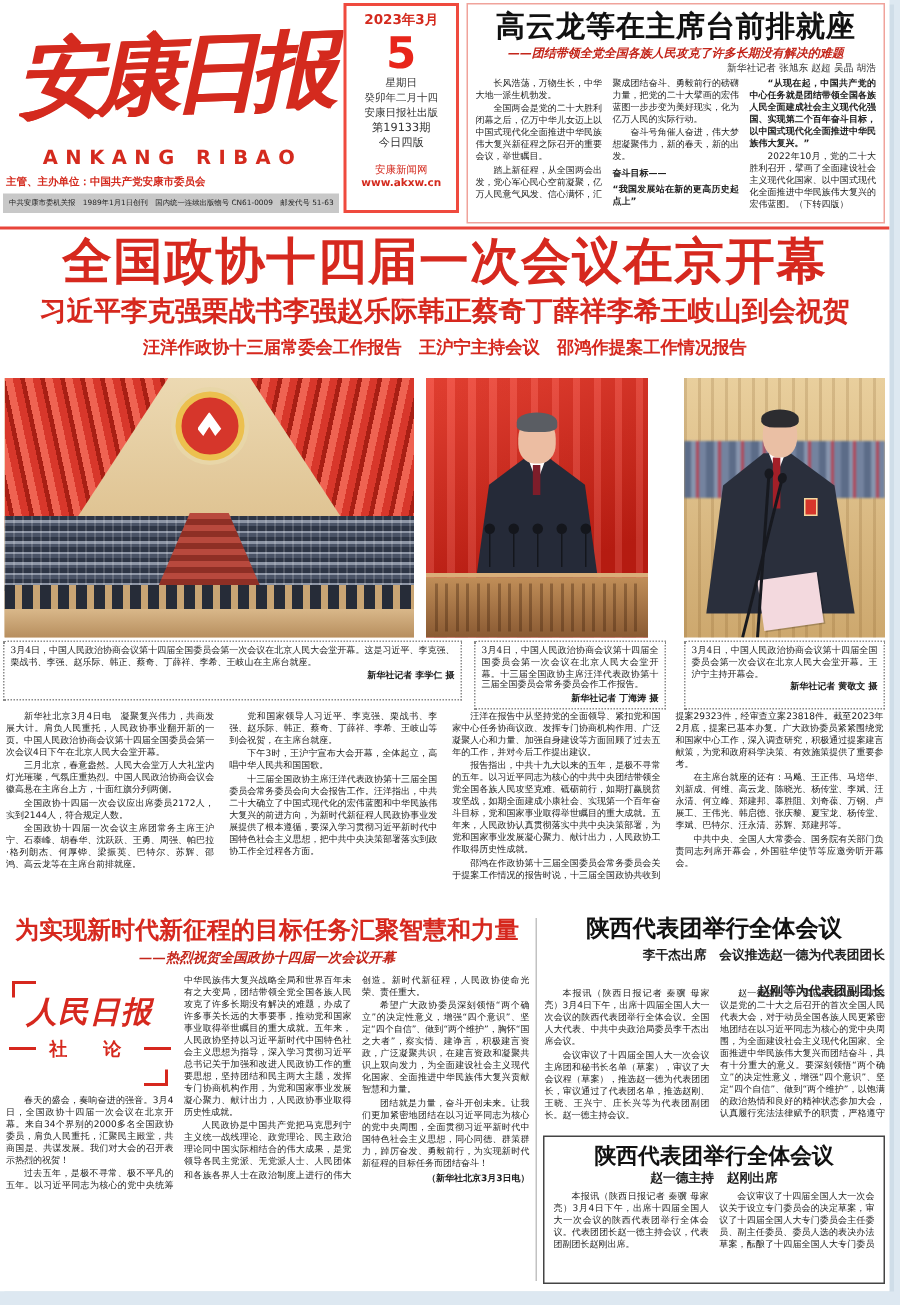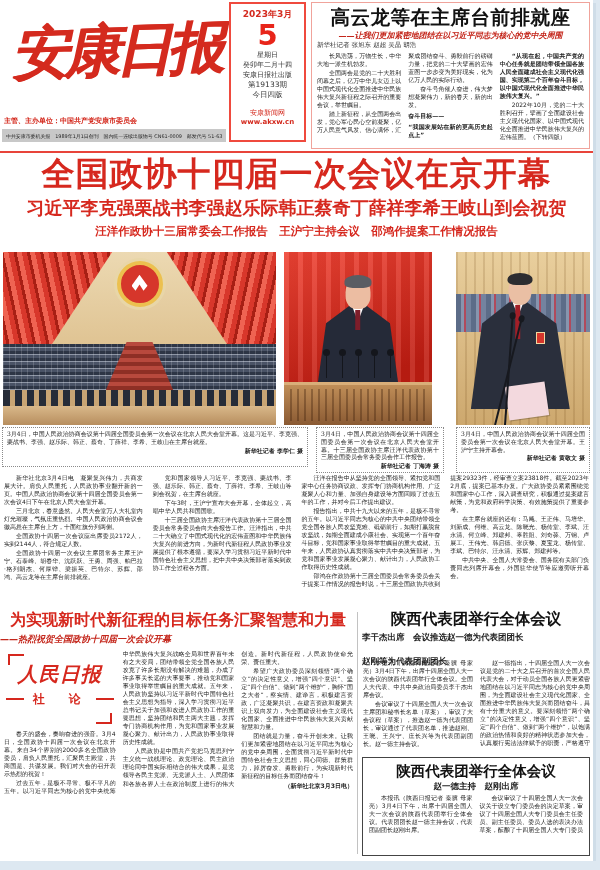--- a/index.html
+++ b/index.html
@@ -28,21 +28,21 @@
   .db-line{font-size:7px;line-height:10px;color:#333;}
   .db-issue{font-size:7.5px;line-height:10px;color:#333;font-weight:normal;}
   .db-site{margin-top:9px;font-size:7px;line-height:9px;color:#d42a1e;}
   .db-url{font-size:7px;line-height:9px;color:#d42a1e;font-weight:bold;}
   
   .toparticle{position:absolute;left:311px;top:2px;width:279px;height:147px;border:1px solid #f0a39b;
     padding:3px 5px;overflow:hidden;}
   .ta-title{font-size:19.5px;font-weight:bold;color:#111;text-align:center;line-height:23px;letter-spacing:.5px;}
   .ta-sub{font-family:"DejaVu Serif","Liberation Serif",serif;font-style:italic;color:#c4261b;
     font-size:8px;font-weight:bold;text-align:center;line-height:12px;}
-  .ta-byline{font-size:6.5px;color:#333;text-align:left;line-height:9px;margin-bottom:2px;}
+  .ta-byline{font-size:6.5px;color:#333;text-align:right;line-height:9px;margin-bottom:2px;}
   .ta-body{columns:3;column-gap:7px;height:92px;overflow:hidden;font-size:6px;line-height:1.34;
     text-align:justify;color:#222;}
   .ta-body p{margin:0 0 1px;text-indent:2em;}
   .ta-body p.q{font-weight:bold;text-indent:0;margin-top:3px;}
   .ta-body p.q2{font-weight:bold;text-indent:2em;}
   
   .redrule{position:absolute;left:0;top:151px;width:593px;height:2px;background:#e8443a;}
   .lead-h1{position:absolute;left:0;top:155px;width:593px;text-align:center;color:#d6281e;
     font-weight:bold;font-size:33px;line-height:38px;letter-spacing:1px;}
   .lead-h2{position:absolute;left:0;top:196px;width:593px;text-align:center;color:#d6281e;
@@ -121,76 +121,77 @@
   .capC{left:456px;width:134px;height:46px;}
   .cap .credit{text-align:right;font-weight:bold;margin-top:1px;}
   
   .mainbody{position:absolute;left:4px;top:474px;width:585px;height:131px;columns:4;column-gap:10px;
     font-size:6px;line-height:1.34;text-align:justify;color:#222;overflow:hidden;}
   .mainbody p{margin:0 0 1px;text-indent:2em;}
   
   .vdiv{position:absolute;left:357px;top:612px;width:1px;height:242px;background:#c2c2c2;}
   .ed-h1{position:absolute;left:0;top:610px;width:356px;text-align:center;color:#d6281e;font-weight:bold;
     font-size:16px;line-height:20px;}
-  .ed-sub{position:absolute;left:0;top:633px;width:356px;color:#c4261b;font-weight:bold;
+  .ed-sub{position:absolute;left:0;top:633px;width:356px;text-align:center;color:#c4261b;font-weight:bold;
     font-family:"DejaVu Serif","Liberation Serif",serif;font-style:italic;font-size:9px;line-height:13px;}
   .ed-body{position:absolute;left:4px;top:650px;width:349px;height:206px;columns:3;column-gap:7px;
     font-size:6px;line-height:1.34;text-align:justify;color:#222;overflow:hidden;}
   .ed-body p{margin:0 0 1px;text-indent:2em;}
   .ed-sign{text-align:right;font-weight:bold;text-indent:0 !important;}
   .rmrb{position:relative;height:74px;margin:2px 2px 4px;break-inside:avoid;text-align:center;padding-top:10px;}
   .rmrb::before{content:"";position:absolute;left:2px;top:2px;width:14px;height:9px;
     border-left:2px solid #d6281e;border-top:2px solid #d6281e;}
   .rmrb::after{content:"";position:absolute;right:2px;bottom:2px;width:14px;height:9px;
     border-right:2px solid #d6281e;border-bottom:2px solid #d6281e;}
   .rmrb-title{font-family:"DejaVu Serif","Liberation Serif",serif;font-style:italic;font-weight:bold;
     color:#d6281e;font-size:20px;line-height:24px;letter-spacing:1px;text-indent:0;}
   .rmrb-subrow{display:flex;align-items:center;justify-content:space-between;gap:5px;margin-top:5px;}
   .rmrb-dash{width:18px;height:2px;background:#d6281e;}
   .rmrb-sub{color:#d6281e;font-weight:bold;font-size:12px;letter-spacing:6px;text-indent:0;}
   .sx1-h1{position:absolute;left:362px;top:610px;width:228px;text-align:center;color:#111;font-weight:bold;
     font-size:15.5px;line-height:19px;}
-  .sx1-sub{position:absolute;left:362px;top:631px;width:228px;text-align:left;color:#222;font-weight:bold;
+  .sx1-sub{position:absolute;left:362px;top:631px;width:228px;text-align:right;color:#222;font-weight:bold;
     font-size:8.5px;line-height:12px;}
   .sx1-sub2{top:655px;}
   .sx1-body{position:absolute;left:363px;top:659px;width:227px;height:92px;columns:2;column-gap:7px;
     font-size:6px;line-height:1.34;text-align:justify;color:#222;overflow:hidden;}
   .sx1-body p{margin:0 0 1px;text-indent:2em;}
   .sx2{position:absolute;left:362px;top:757px;width:228px;height:99px;border:1px solid #444;
     padding:4px 6px;overflow:hidden;}
   .sx2-h1{text-align:center;color:#111;font-weight:bold;font-size:14.5px;line-height:18px;}
   .sx2-sub{text-align:center;color:#222;font-weight:bold;font-size:8.5px;line-height:12px;margin-bottom:2px;}
   .sx2-body{columns:2;column-gap:7px;height:56px;font-size:6px;line-height:1.34;text-align:justify;
     color:#222;overflow:hidden;}
   .sx2-body p{margin:0 0 1px;text-indent:2em;}
 </style>
 </head>
 <body>
 
 <div class="page">
 
   <div class="brand-title">安康日报</div>
+  <div class="brand-en">ANKANG RIBAO</div>
   <div class="brand-sponsor">主管、主办单位：中国共产党安康市委员会</div>
   <div class="brand-bar"><span>中共安康市委机关报　1989年1月1日创刊　国内统一连续出版物号 CN61-0009　邮发代号 51-63</span></div>
 
   <div class="datebox">
     <div class="db-month">2023年3月</div>
     <div class="db-day">5</div>
     <div class="db-line">星期日</div>
     <div class="db-line">癸卯年二月十四</div>
     <div class="db-line">安康日报社出版</div>
     <div class="db-issue">第19133期</div>
     <div class="db-issue">今日四版</div>
     <div class="db-site">安康新闻网</div>
     <div class="db-url">www.akxw.cn</div>
   </div>
 
   <div class="toparticle">
     <div class="ta-title">高云龙等在主席台前排就座</div>
-    <div class="ta-sub">——让我们更加紧密地团结在以习近平同志为核心的党中央周围</div>
+    <div class="ta-sub">——团结带领全党全国各族人民攻克了许多长期没有解决的难题</div>
     <div class="ta-byline">新华社记者 张旭东 赵超 吴晶 胡浩</div>
     <div class="ta-body">
       <p>长风浩荡，万物生长，中华大地一派生机勃发。</p>
       <p>全国两会是党的二十大胜利闭幕之后，亿万中华儿女迈上以中国式现代化全面推进中华民族伟大复兴新征程之际召开的重要会议，举世瞩目。</p>
       <p>踏上新征程，从全国两会出发，党心军心民心空前凝聚，亿万人民意气风发、信心满怀，汇聚成团结奋斗、勇毅前行的磅礴力量，把党的二十大擘画的宏伟蓝图一步步变为美好现实，化为亿万人民的实际行动。</p>
       <p>奋斗号角催人奋进，伟大梦想凝聚伟力，新的春天，新的出发。</p>
       <p class="q">奋斗目标——</p>
       <p class="q">“我国发展站在新的更高历史起点上”</p>
       <p class="q2">“从现在起，中国共产党的中心任务就是团结带领全国各族人民全面建成社会主义现代化强国、实现第二个百年奋斗目标，以中国式现代化全面推进中华民族伟大复兴。”</p>
       <p>2022年10月，党的二十大胜利召开，擘画了全面建设社会主义现代化国家、以中国式现代化全面推进中华民族伟大复兴的宏伟蓝图。（下转四版）</p>

